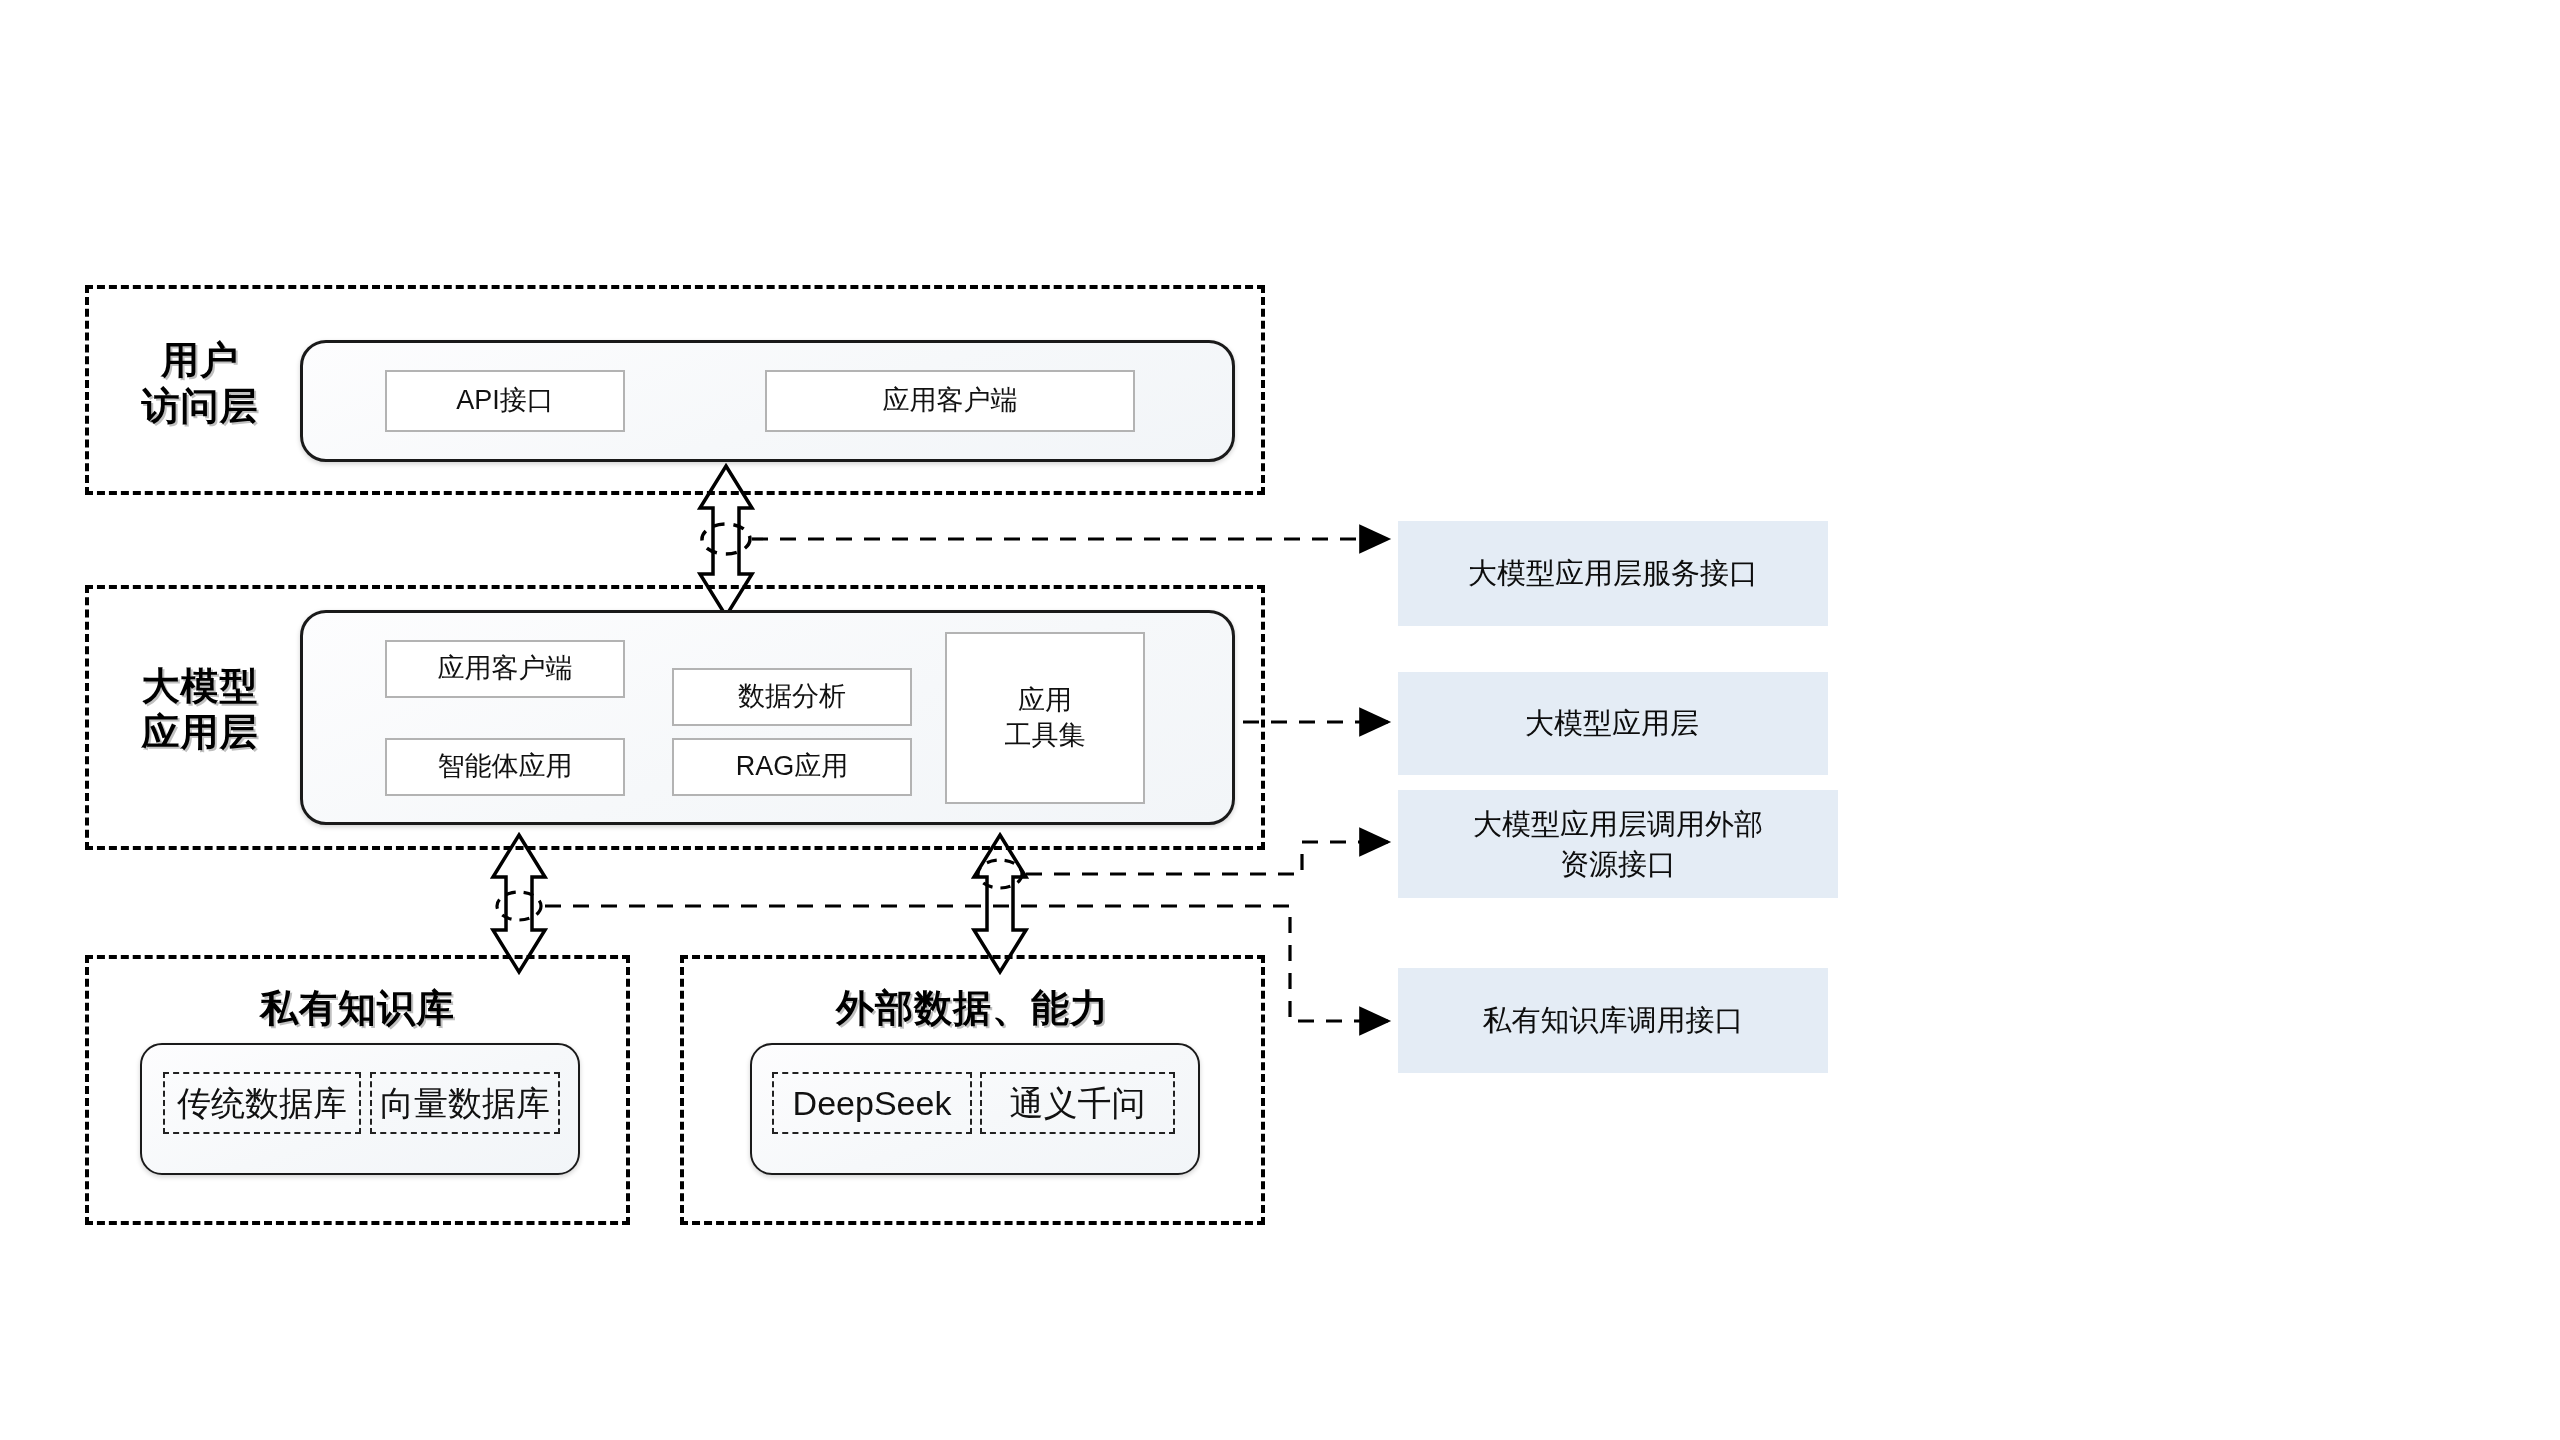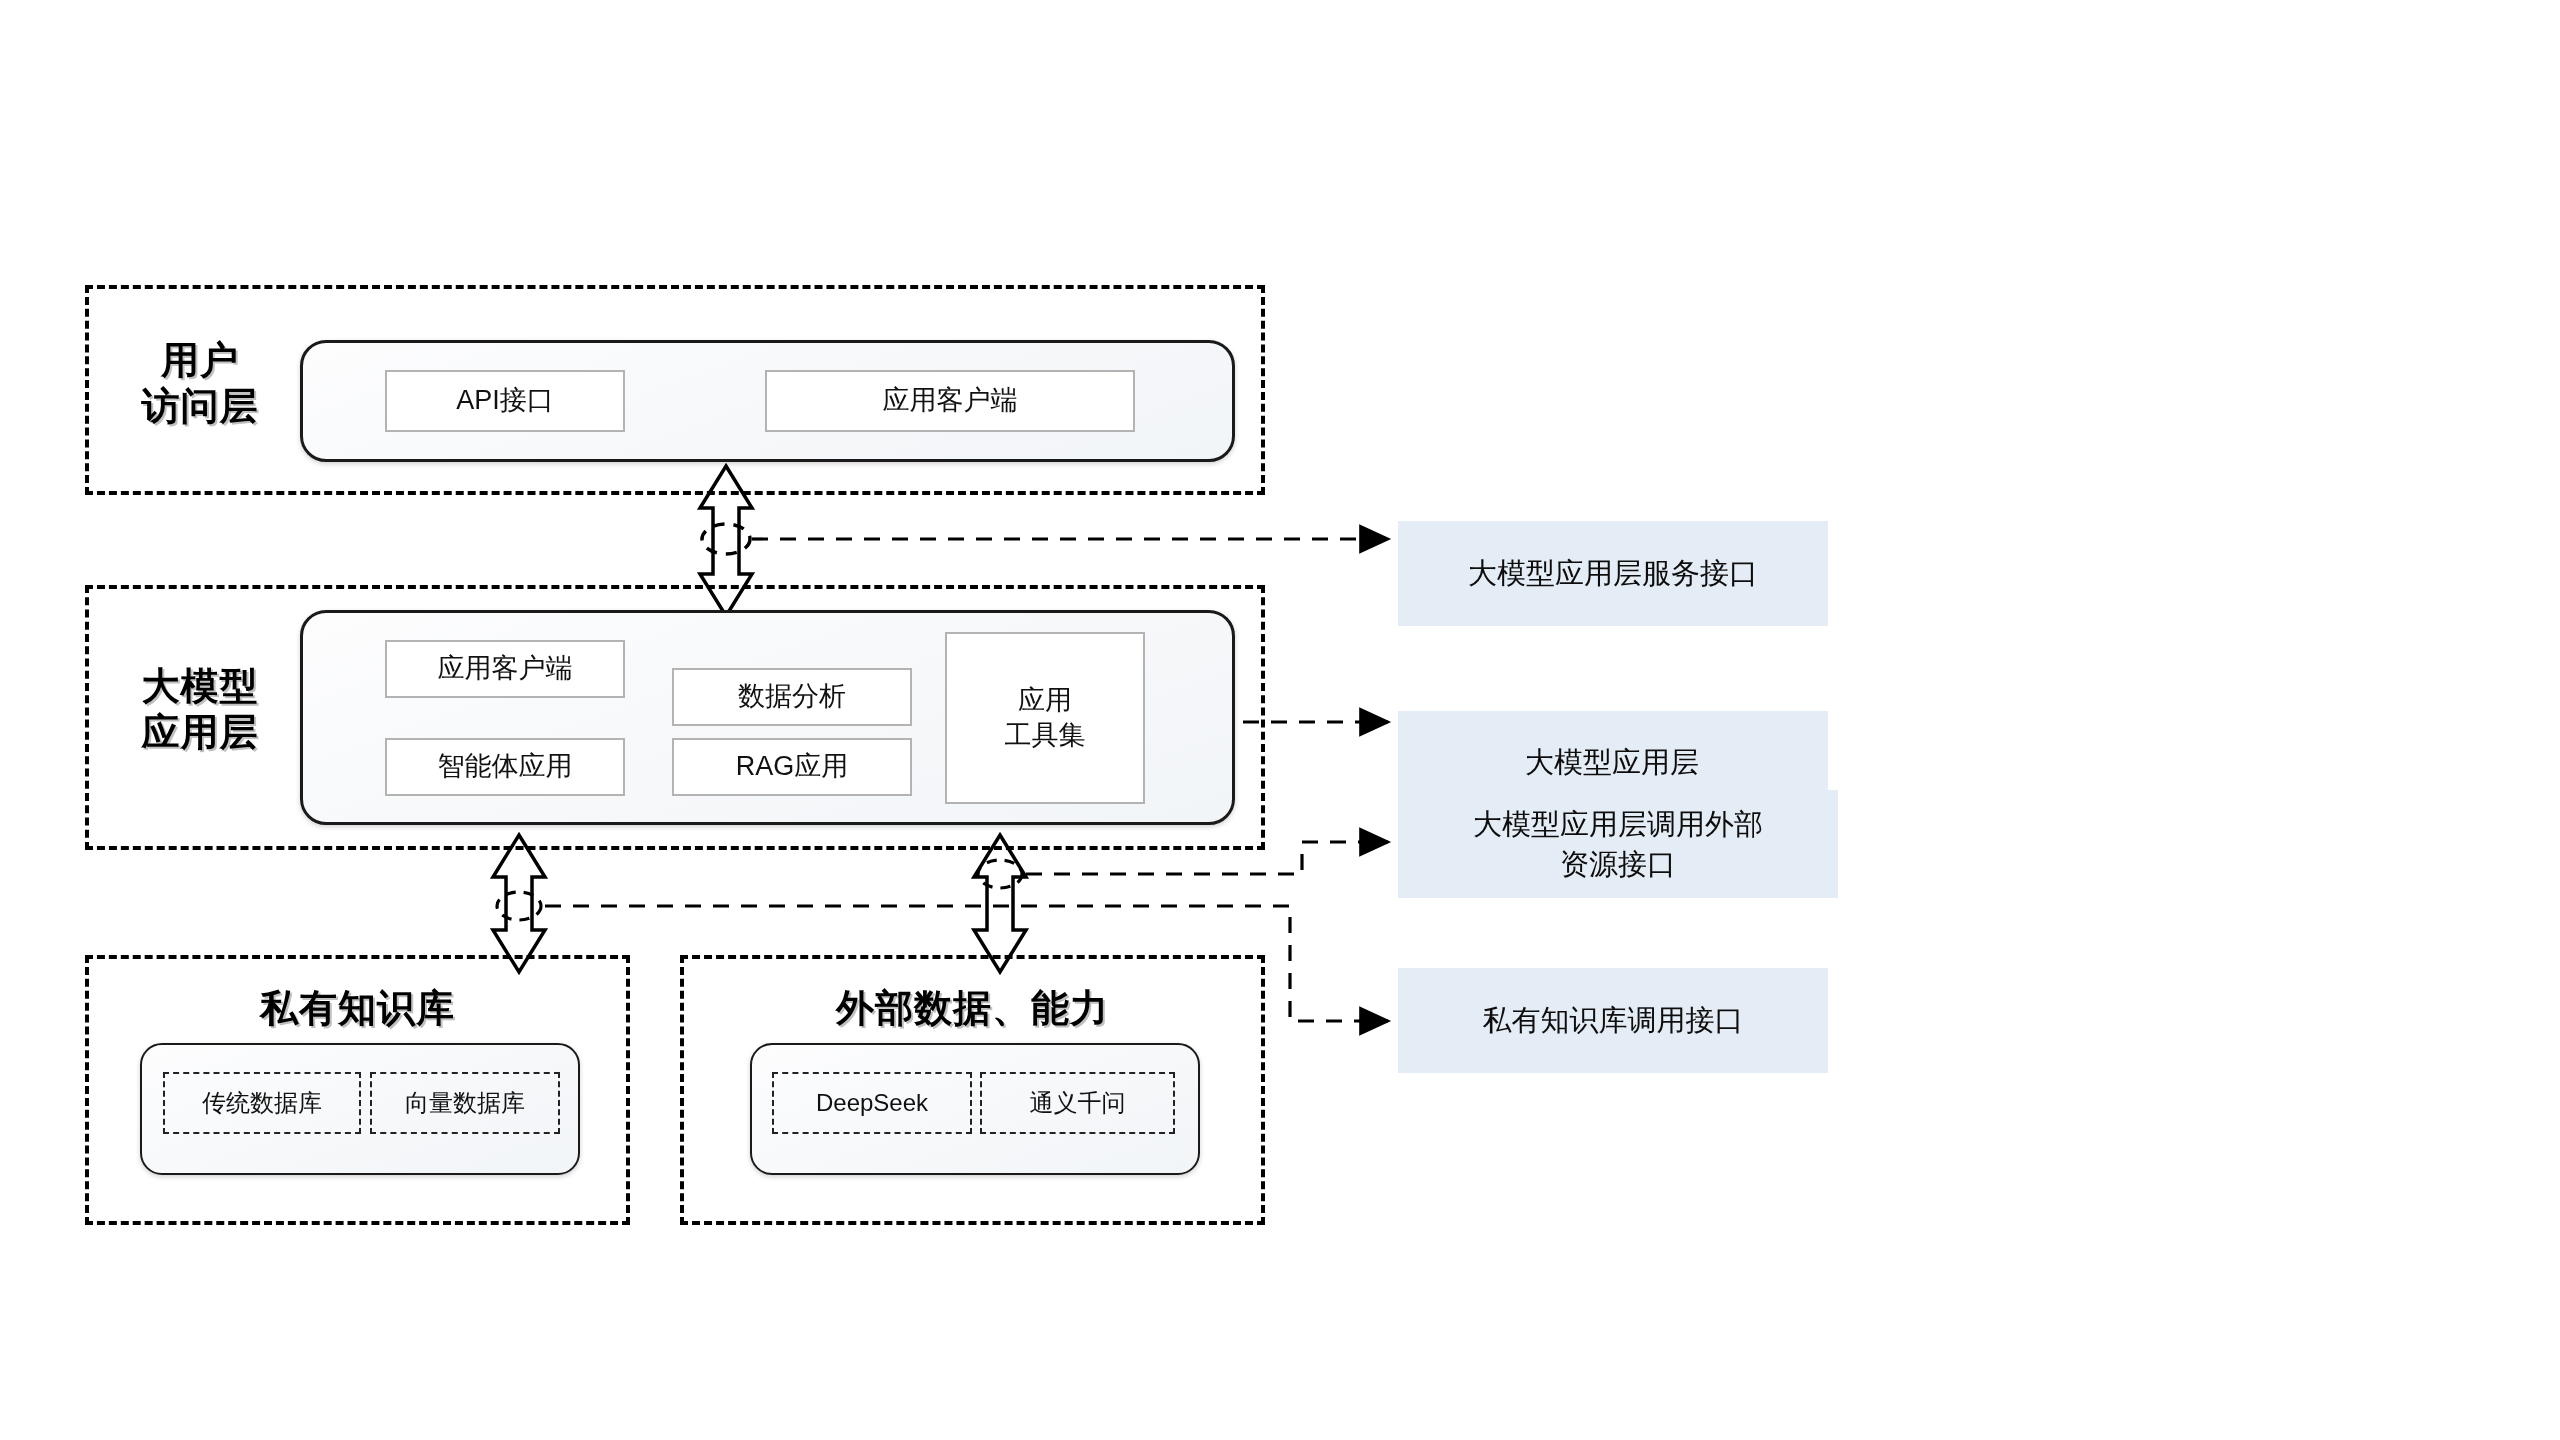--- a/index.html
+++ b/index.html
@@ -62,21 +62,21 @@
     justify-content: center;
     font-size: 27px;
     color: #111111;
     text-align: center;
     line-height: 1.3;
     white-space: pre-line;
   }
   .cell.dashed {
     border: 2px dashed #222222;
     background: transparent;
-    font-size: 24px;
+    font-size: 34px;
   }
 
   
   .callout {
     position: absolute;
     background: #e4ecf5;
     display: flex;
     align-items: center;
     justify-content: center;
     text-align: center;
@@ -179,20 +179,20 @@
   <div class="layer-title" style="left:680px; top:985px; width:585px;">外部数据、能力</div>
 
   <div class="panel small" style="left:750px; top:1043px; width:450px; height:132px;"></div>
 
   <div class="cell dashed" style="left:772px; top:1072px; width:200px; height:62px;">DeepSeek</div>
 
   <div class="cell dashed" style="left:980px; top:1072px; width:195px; height:62px;">通义千问</div>
 
   <div class="callout" style="left:1398px; top:487px; width:430px; height:105px;margin-top:34px;">大模型应用层服务接口</div>
 
-  <div class="callout" style="left:1398px; top:711px; width:430px; height:103px;padding-left:12px;">大模型应用层</div>
+  <div class="callout" style="left:1398px; top:672px; width:430px; height:103px;padding-left:12px;">大模型应用层</div>
 
   <div class="callout" style="left:1398px; top:790px; width:440px; height:108px;">大模型应用层调用外部
 资源接口</div>
 
   <div class="callout" style="left:1398px; top:968px; width:430px; height:105px;">私有知识库调用接口</div>
 
 </div>
 
 </body></html>

